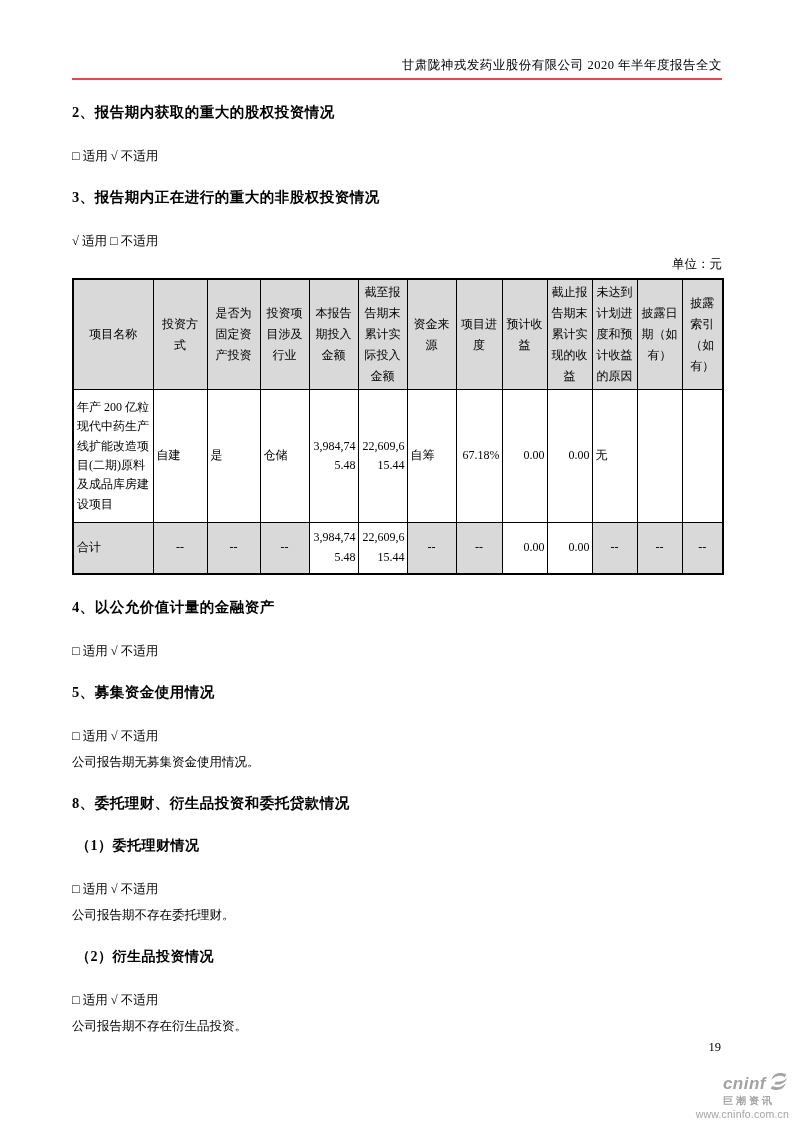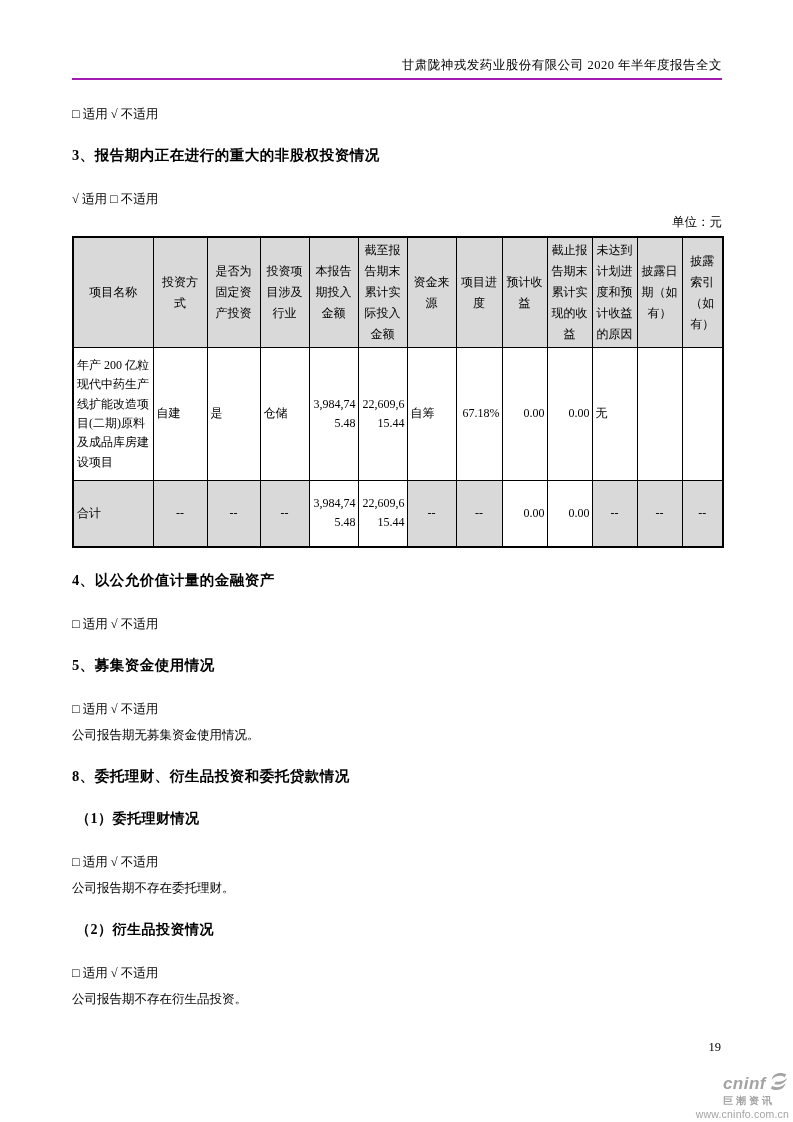--- a/index.html
+++ b/index.html
@@ -15,21 +15,21 @@
     overflow: hidden;
   }
   .content {
     padding: 57px 71px 0 72px;
   }
   .doc-header {
     text-align: right;
     font-size: 12.5px;
     letter-spacing: 0.5px;
     padding-bottom: 4px;
-    border-bottom: 2px solid #a21caf;
+    border-bottom: 2px solid #ef4444;
   }
   .sec-title {
     font-size: 14.5px;
     font-weight: bold;
     margin-top: 23px;
     letter-spacing: 0.5px;
   }
   .sub-title {
     font-size: 14px;
     font-weight: bold;
@@ -60,21 +60,21 @@
   }
   .inv-table td {
     border: 1px solid #000;
     vertical-align: middle;
     padding: 2px 3px;
     line-height: 1.62;
     overflow: hidden;
   }
   .inv-table tr.r-head { height: 103px; }
   .inv-table tr.r-data { height: 133px; }
-  .inv-table tr.r-total { height: 66px; }
+  .inv-table tr.r-total { height: 51px; }
   .inv-table td.th {
     background: #d9d9d9;
     text-align: center;
     line-height: 1.75;
   }
   .inv-table td.gray { background: #d9d9d9; }
   .inv-table td.c-left  { text-align: left; }
   .inv-table td.c-right { text-align: right; word-wrap: break-word; word-break: break-all; padding: 2px 2px; }
   .inv-table td.c-center { text-align: center; }
   .page-number {
@@ -121,20 +121,21 @@
   }
 </style>
 </head>
 <body>
 
 <div class="page">
   <div class="content">
 
     <div class="doc-header">甘肃陇神戎发药业股份有限公司 2020 年半年度报告全文</div>
 
+    <div class="sec-title">2、报告期内获取的重大的股权投资情况</div>
     <div class="apply-line">□ 适用 √ 不适用</div>
 
     <div class="sec-title">3、报告期内正在进行的重大的非股权投资情况</div>
     <div class="apply-line">√ 适用 □ 不适用</div>
 
     <div class="unit-line">单位：元</div>
 
     <table class="inv-table">
       <colgroup>
         <col style="width:80px">

